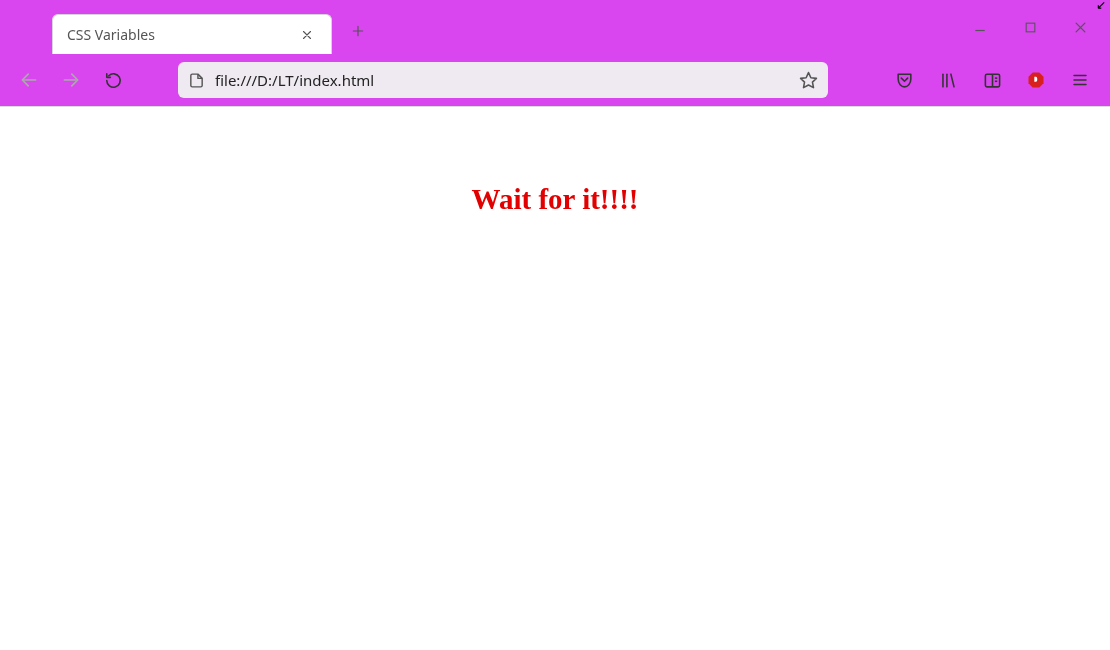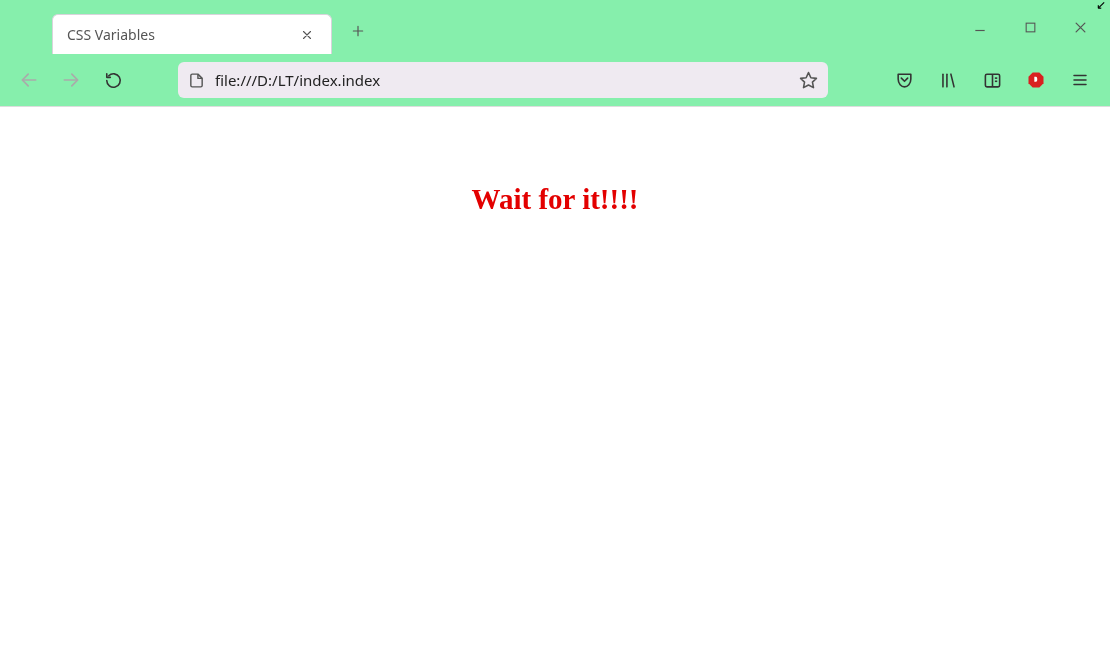--- a/index.html
+++ b/index.html
@@ -5,21 +5,21 @@
     * { box-sizing: border-box; margin: 0; padding: 0; }
     body {
       width: 1110px;
       height: 650px;
       font-family: system-ui, -apple-system, "Segoe UI", Arial, sans-serif;
       background: #fff;
       overflow: hidden;
       position: relative;
     }
     .chrome {
-      background: #86efac;
+      background: #d946ef;
       border-bottom: 1px solid #ddd;
     }
     .tab-strip {
       height: 54px;
       display: flex;
       align-items: flex-end;
       padding-left: 52px;
       padding-top: 8px;
       position: relative;
     }
@@ -184,21 +184,21 @@
       </svg>
     </div>
 
     <div class="addressbar">
       <span class="addr-icon">
         <svg width="17" height="17" viewBox="0 0 24 24" stroke="currentColor" stroke-width="2" fill="none" stroke-linejoin="round">
             <path d="M14 3 L6 3 C5 3 4 4 4 5 L4 19 C4 20 5 21 6 21 L18 21 C19 21 20 20 20 19 L20 9 Z"></path>
             <path d="M14 3 L14 9 L20 9"></path>
           </svg>
       </span>
-      <span class="addr-text">file:///D:/LT/index.index</span>
+      <span class="addr-text">file:///D:/LT/index.html</span>
       <span class="addr-star">
         <svg width="19" height="19" viewBox="0 0 24 24" stroke="currentColor" stroke-width="2" fill="none" stroke-linejoin="round">
             <polygon points="12 2 15 8.5 22 9.3 17 14 18.3 21 12 17.7 5.7 21 7 14 2 9.3 9 8.5 12 2"></polygon>
           </svg>
       </span>
     </div>
 
     <div class="right-tools">
       <span class="tool">
         <svg width="19" height="19" viewBox="0 0 24 24" stroke="currentColor" stroke-width="2" fill="none" stroke-linecap="round" stroke-linejoin="round">

